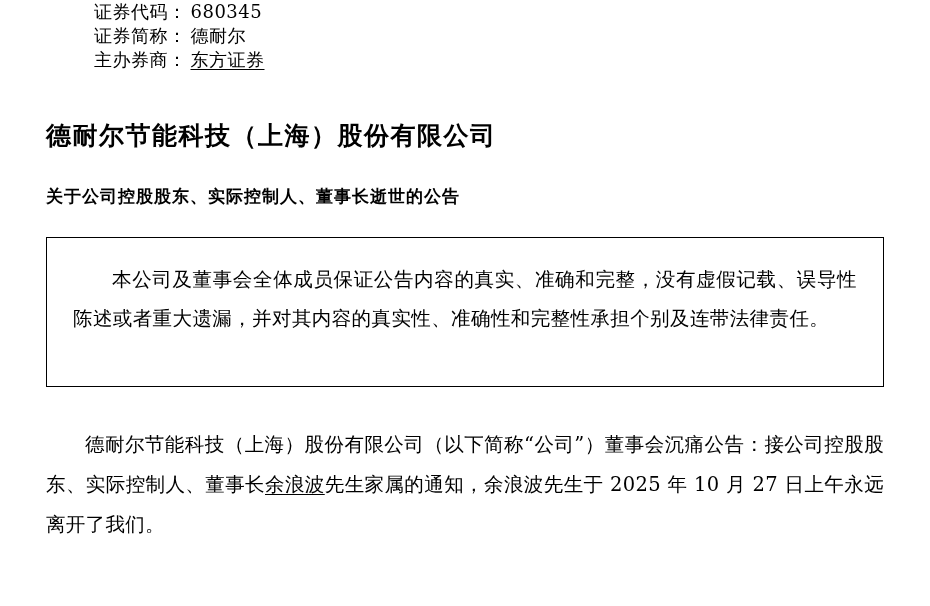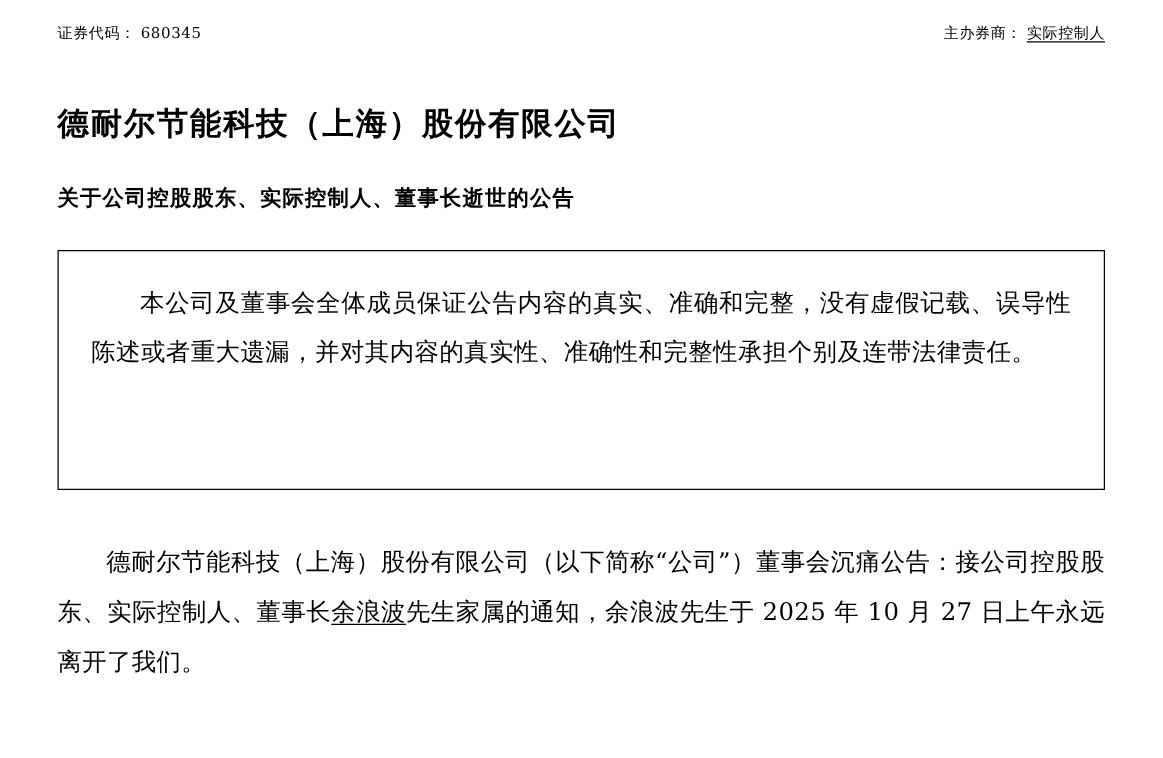--- a/index.html
+++ b/index.html
@@ -19,23 +19,23 @@
     width: 930px;
     height: 606px;
     box-sizing: border-box;
     padding: 0 46px;
   }
   
   .header-row {
     display: flex;
     align-items: baseline;
     justify-content: space-between;
-    padding-top: 18px;
-    font-size: 12px;
+    font-size: 18px;
     letter-spacing: 0.5px;
+    flex-direction: column;
   }
   .header-cell {
     display: flex;
     align-items: baseline;
     white-space: nowrap;
   }
   .header-cell .label {
     font-family: "DejaVu Serif", "Liberation Serif", serif;
   }
   .header-cell .value {
@@ -66,21 +66,21 @@
     margin-top: 32px;
     line-height: 1.3;
   }
 
   
   .statement-box {
     margin-top: 30px;
     border: 1px solid #000000;
     padding: 22px 26px 26px 26px;
     box-sizing: border-box;
-    height: 192px;
+    height: 150px;
   }
   .statement-text {
     font-size: 19.5px;
     line-height: 2.0;
     text-align: justify;
     text-justify: inter-ideograph;
     text-indent: 2em;
     letter-spacing: 0.4px;
   }
 
@@ -105,23 +105,27 @@
 </head>
 <body>
 
 <div class="page">
 
   <div class="header-row">
     <div class="header-cell hc-1">
       <span class="label">证券代码：</span>
       <span class="value">680345</span>
     </div>
+    <div class="header-cell hc-2">
+      <span class="label">证券简称：</span>
+      <span class="value">德耐尔</span>
+    </div>
     <div class="header-cell hc-3">
       <span class="label">主办券商：</span>
-      <span class="value underline">实际控制人</span>
+      <span class="value underline">东方证券</span>
     </div>
   </div>
 
   <div class="title-block">
     <div class="title-main">德耐尔节能科技（上海）股份有限公司</div>
     <div class="title-sub">关于公司控股股东、实际控制人、董事长逝世的公告</div>
   </div>
 
   <div class="statement-box">
     <div class="statement-text">本公司及董事会全体成员保证公告内容的真实、准确和完整，没有虚假记载、误导性陈述或者重大遗漏，并对其内容的真实性、准确性和完整性承担个别及连带法律责任。</div>

